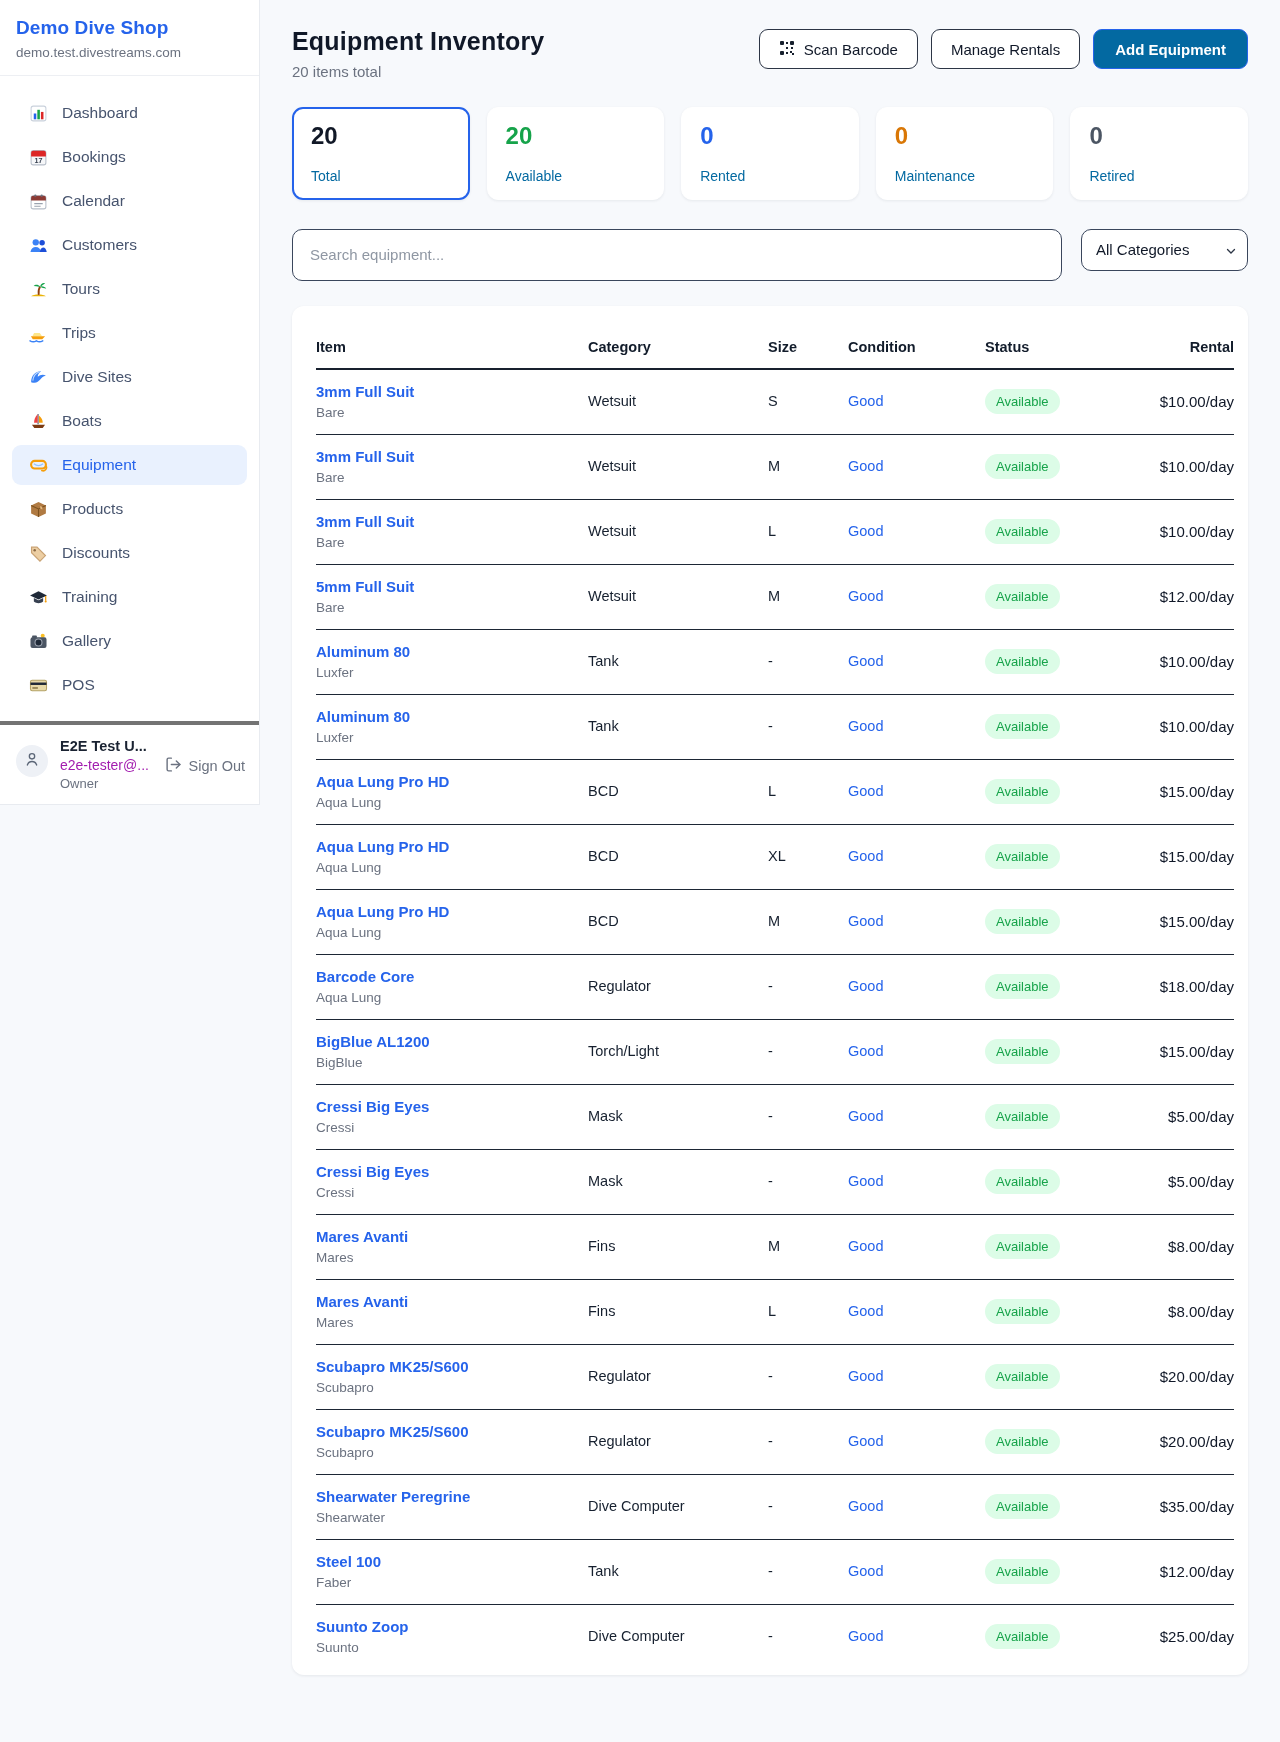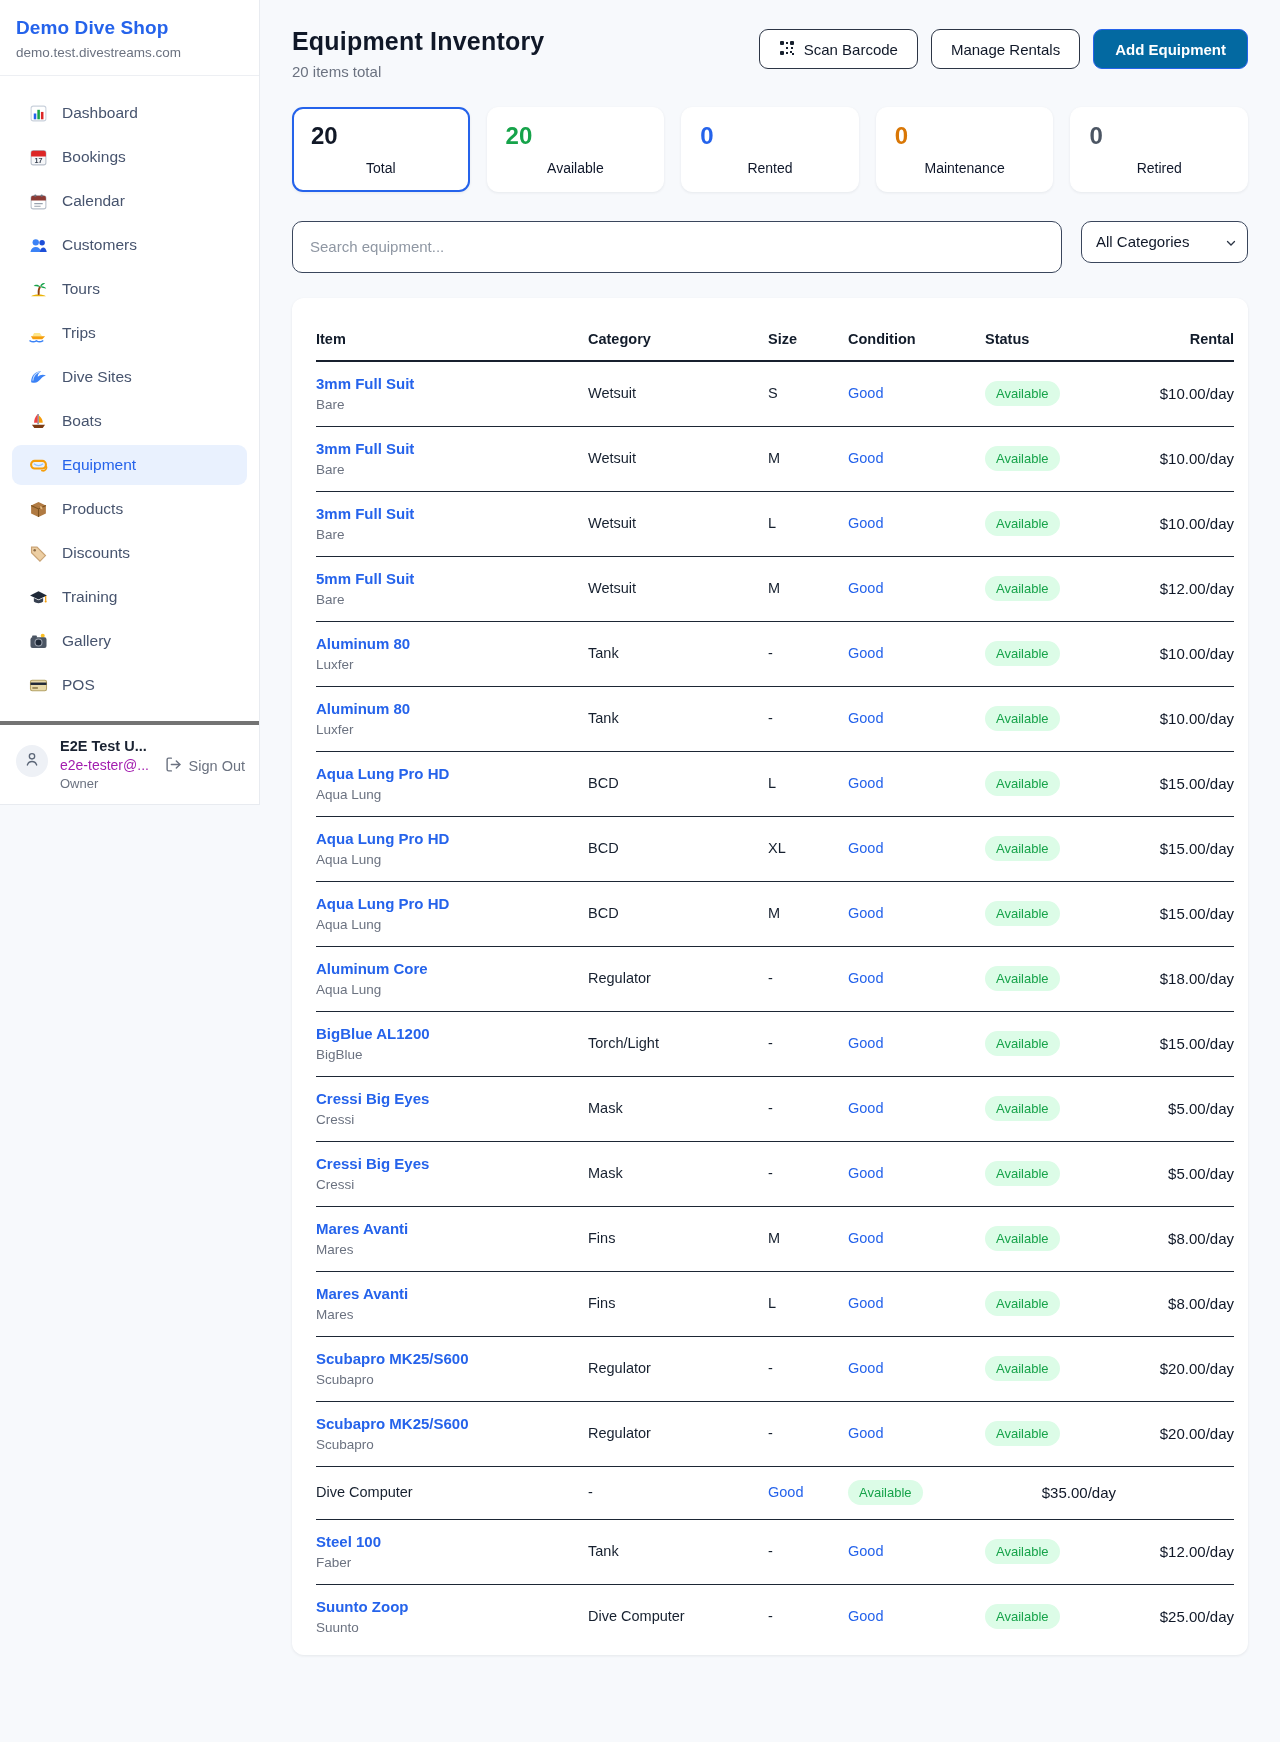--- a/index.html
+++ b/index.html
@@ -69,21 +69,21 @@
   .btn-primary { background: #0369a1; border-color: #2563eb; color: #fff; font-weight: 600; padding: 0 21px; }
   
   .stats { display: grid; grid-template-columns: repeat(5, 1fr); gap: 17px; margin-top: 27px; }
   .stat {
     background: #fff; border: 1px solid #ffffff; border-radius: 11px;
     padding: 14px 18px 15px; cursor: pointer;
     box-shadow: 0 1px 3px rgba(16,24,40,.07);
   }
   .stat.selected { border: 2px solid #2563eb; padding: 13px 17px 14px; }
   .stat-value { font-size: 24px; font-weight: bold; line-height: 1.15; }
-  .stat-label { font-size: 14px; color: #0f172a; margin-top: 10px; text-align: center; }
+  .stat-label { font-size: 14px; color: #0369a1; margin-top: 18px; }
   
   .filters { display: flex; gap: 19px; margin-top: 29px; }
   .search {
     flex: 1; height: 52px; border: 1px solid #3a465c; border-radius: 10px;
     background: #fff; padding: 0 17px; font-family: inherit; font-size: 15px; color: #101828;
   }
   .search::placeholder { color: #8f97a3; }
   .select-wrap { position: relative; width: 167px; flex: 0 0 167px; }
   .select-wrap select {
     width: 100%; height: 42px; appearance: none; -webkit-appearance: none;
@@ -522,21 +522,21 @@
       <a href="#" class="cond-link">Good</a>
     </div>
     <div class="cell">
       <span class="badge">Available</span>
     </div>
     <div class="cell right rental">$15.00/day</div>
   </div>
 
   <div class="trow data">
     <div class="cell">
-      <a href="#" class="item-name">Aluminum Core</a>
+      <a href="#" class="item-name">Barcode Core</a>
       <div class="item-brand">Aqua Lung</div>
     </div>
     <div class="cell">Regulator</div>
     <div class="cell">-</div>
     <div class="cell">
       <a href="#" class="cond-link">Good</a>
     </div>
     <div class="cell">
       <span class="badge">Available</span>
     </div>
@@ -649,20 +649,24 @@
     <div class="cell">
       <a href="#" class="cond-link">Good</a>
     </div>
     <div class="cell">
       <span class="badge">Available</span>
     </div>
     <div class="cell right rental">$20.00/day</div>
   </div>
 
   <div class="trow data">
+    <div class="cell">
+      <a href="#" class="item-name">Shearwater Peregrine</a>
+      <div class="item-brand">Shearwater</div>
+    </div>
     <div class="cell">Dive Computer</div>
     <div class="cell">-</div>
     <div class="cell">
       <a href="#" class="cond-link">Good</a>
     </div>
     <div class="cell">
       <span class="badge">Available</span>
     </div>
     <div class="cell right rental">$35.00/day</div>
   </div>

